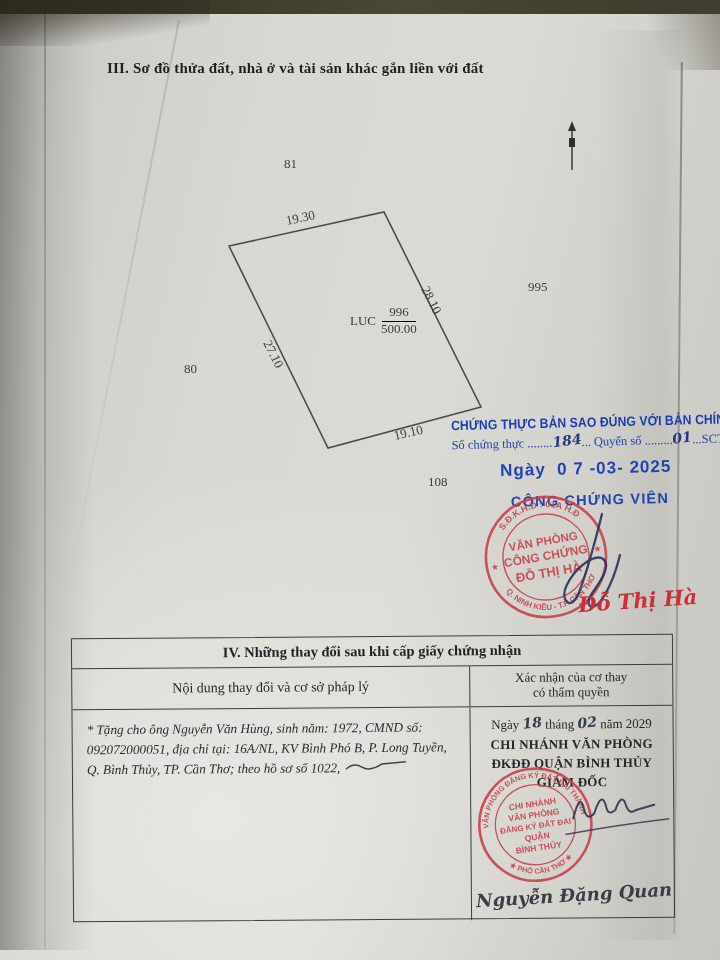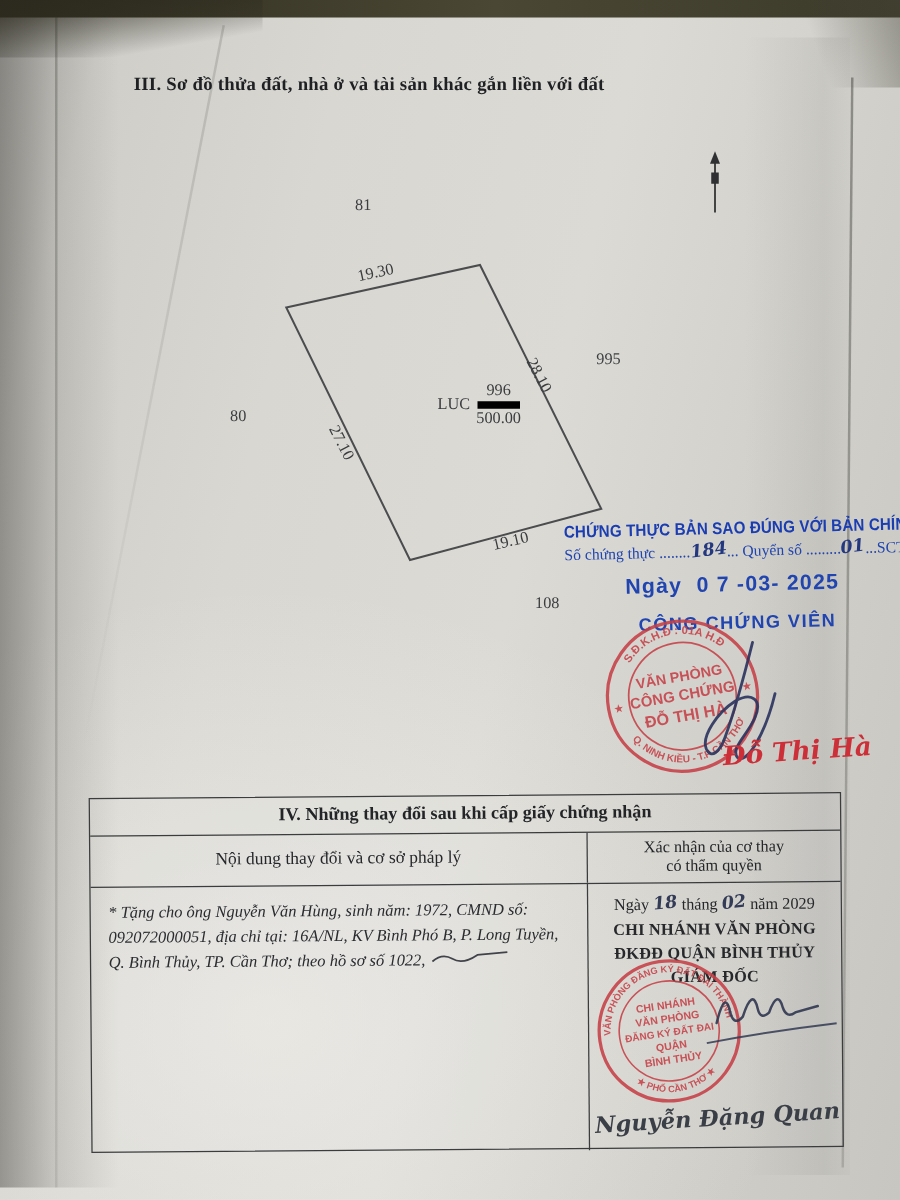--- a/index.html
+++ b/index.html
@@ -20,21 +20,21 @@
   .foldLine{position:absolute;left:677px;top:62px;width:2px;height:872px;transform:rotate(.5deg);
     background:linear-gradient(to bottom,rgba(80,80,74,.55),rgba(104,104,98,.3));}
   .foldBand{position:absolute;left:596px;top:30px;width:84px;height:910px;
     background:linear-gradient(to right,rgba(255,255,255,0),rgba(140,140,134,.16) 75%,rgba(140,140,134,.05));}
   .creaseDiag{position:absolute;left:178px;top:20px;width:2px;height:590px;transform:rotate(11deg);transform-origin:top left;
     background:linear-gradient(to bottom,rgba(110,110,104,.28),rgba(110,110,104,0));}
   .heading{font-weight:bold;font-size:15px;letter-spacing:.2px;color:#1e2023;}
   .neighbor{font-size:13px;color:#3c3e40;text-align:center;}
   .fractionWrap{display:flex;align-items:center;gap:5px;font-size:13px;color:#3a3c3e;}
   .fracCol{display:flex;flex-direction:column;align-items:center;line-height:1.15;}
-  .fracTop{border-bottom:6px solid #000000;padding:0 7px 1px 7px;}
+  .fracTop{border-bottom:1px solid #000000;padding:0 7px 1px 7px;}
   
   .blueBlock{color:#1d3fae;transform:rotate(-1.4deg);}
   .blueTitle{font-family:"Liberation Sans",sans-serif;font-weight:bold;font-size:13.5px;white-space:nowrap;
     transform:scaleX(.9);transform-origin:left;letter-spacing:.1px;color:#1b3db2;}
   .blueLine2{font-size:12.5px;margin-top:3px;white-space:nowrap;color:#2145b0;}
   .hw{font-family:"DejaVu Serif",serif;font-style:italic;color:#24387f;display:inline-block;transform:rotate(-6deg) translateY(-1px);font-size:14px;font-weight:bold;}
   .blueDate{font-family:"Liberation Sans",sans-serif;font-size:17px;font-weight:600;letter-spacing:1px;margin-top:9px;margin-left:48px;white-space:nowrap;color:#2145b0;}
   .blueOfficer{font-family:"Liberation Sans",sans-serif;font-size:14.5px;font-weight:600;letter-spacing:1.2px;margin-top:13px;margin-left:58px;white-space:nowrap;color:#2145b0;}
   .redScript{font-family:"DejaVu Serif",serif;font-style:italic;font-weight:bold;font-size:21px;color:#cd2f38;transform:rotate(-4deg);white-space:nowrap;}
   
@@ -70,22 +70,22 @@
 
   <div class="abs heading" style="left:107px;top:60px;">III. Sơ đồ thửa đất, nhà ở và tài sản khác gắn liền với đất</div>
 
   <svg class="abs" style="left:558px;top:118px;" width="30" height="56" viewBox="0 0 30 56">
     <line x1="14" y1="52" x2="14" y2="8" stroke="#2e3032" stroke-width="1.4"></line>
     <polygon points="10,13 14,3 18,13" fill="#2e3032"></polygon>
     <rect x="11" y="20" width="6" height="9" fill="#2e3032"></rect>
   </svg>
 
   <div class="abs neighbor" style="left:284px;top:156px;">81</div>
-  <div class="abs neighbor" style="left:477px;top:279px;">995</div>
-  <div class="abs neighbor" style="left:184px;top:325px;">80</div>
+  <div class="abs neighbor" style="left:528px;top:279px;">995</div>
+  <div class="abs neighbor" style="left:184px;top:361px;">80</div>
   <div class="abs neighbor" style="left:428px;top:474px;">108</div>
 
   <svg class="abs" style="left:165px;top:145px;" width="330" height="320" viewBox="0 0 330 320">
     <polygon points="64,101 219,67 316,262 163,303" fill="none" stroke="#4a4c4e" stroke-width="1.6"></polygon>
     <text x="122" y="80" font-size="13" fill="#3a3c3e" transform="rotate(-12 122 80)">19.30</text>
     <text x="256" y="144" font-size="13" fill="#3a3c3e" transform="rotate(63 256 144)">28.10</text>
     <text x="98" y="198" font-size="13" fill="#3a3c3e" transform="rotate(63 98 198)">27.10</text>
     <text x="230" y="295" font-size="13" fill="#3a3c3e" transform="rotate(-13 230 295)">19.10</text>
   </svg>
 

